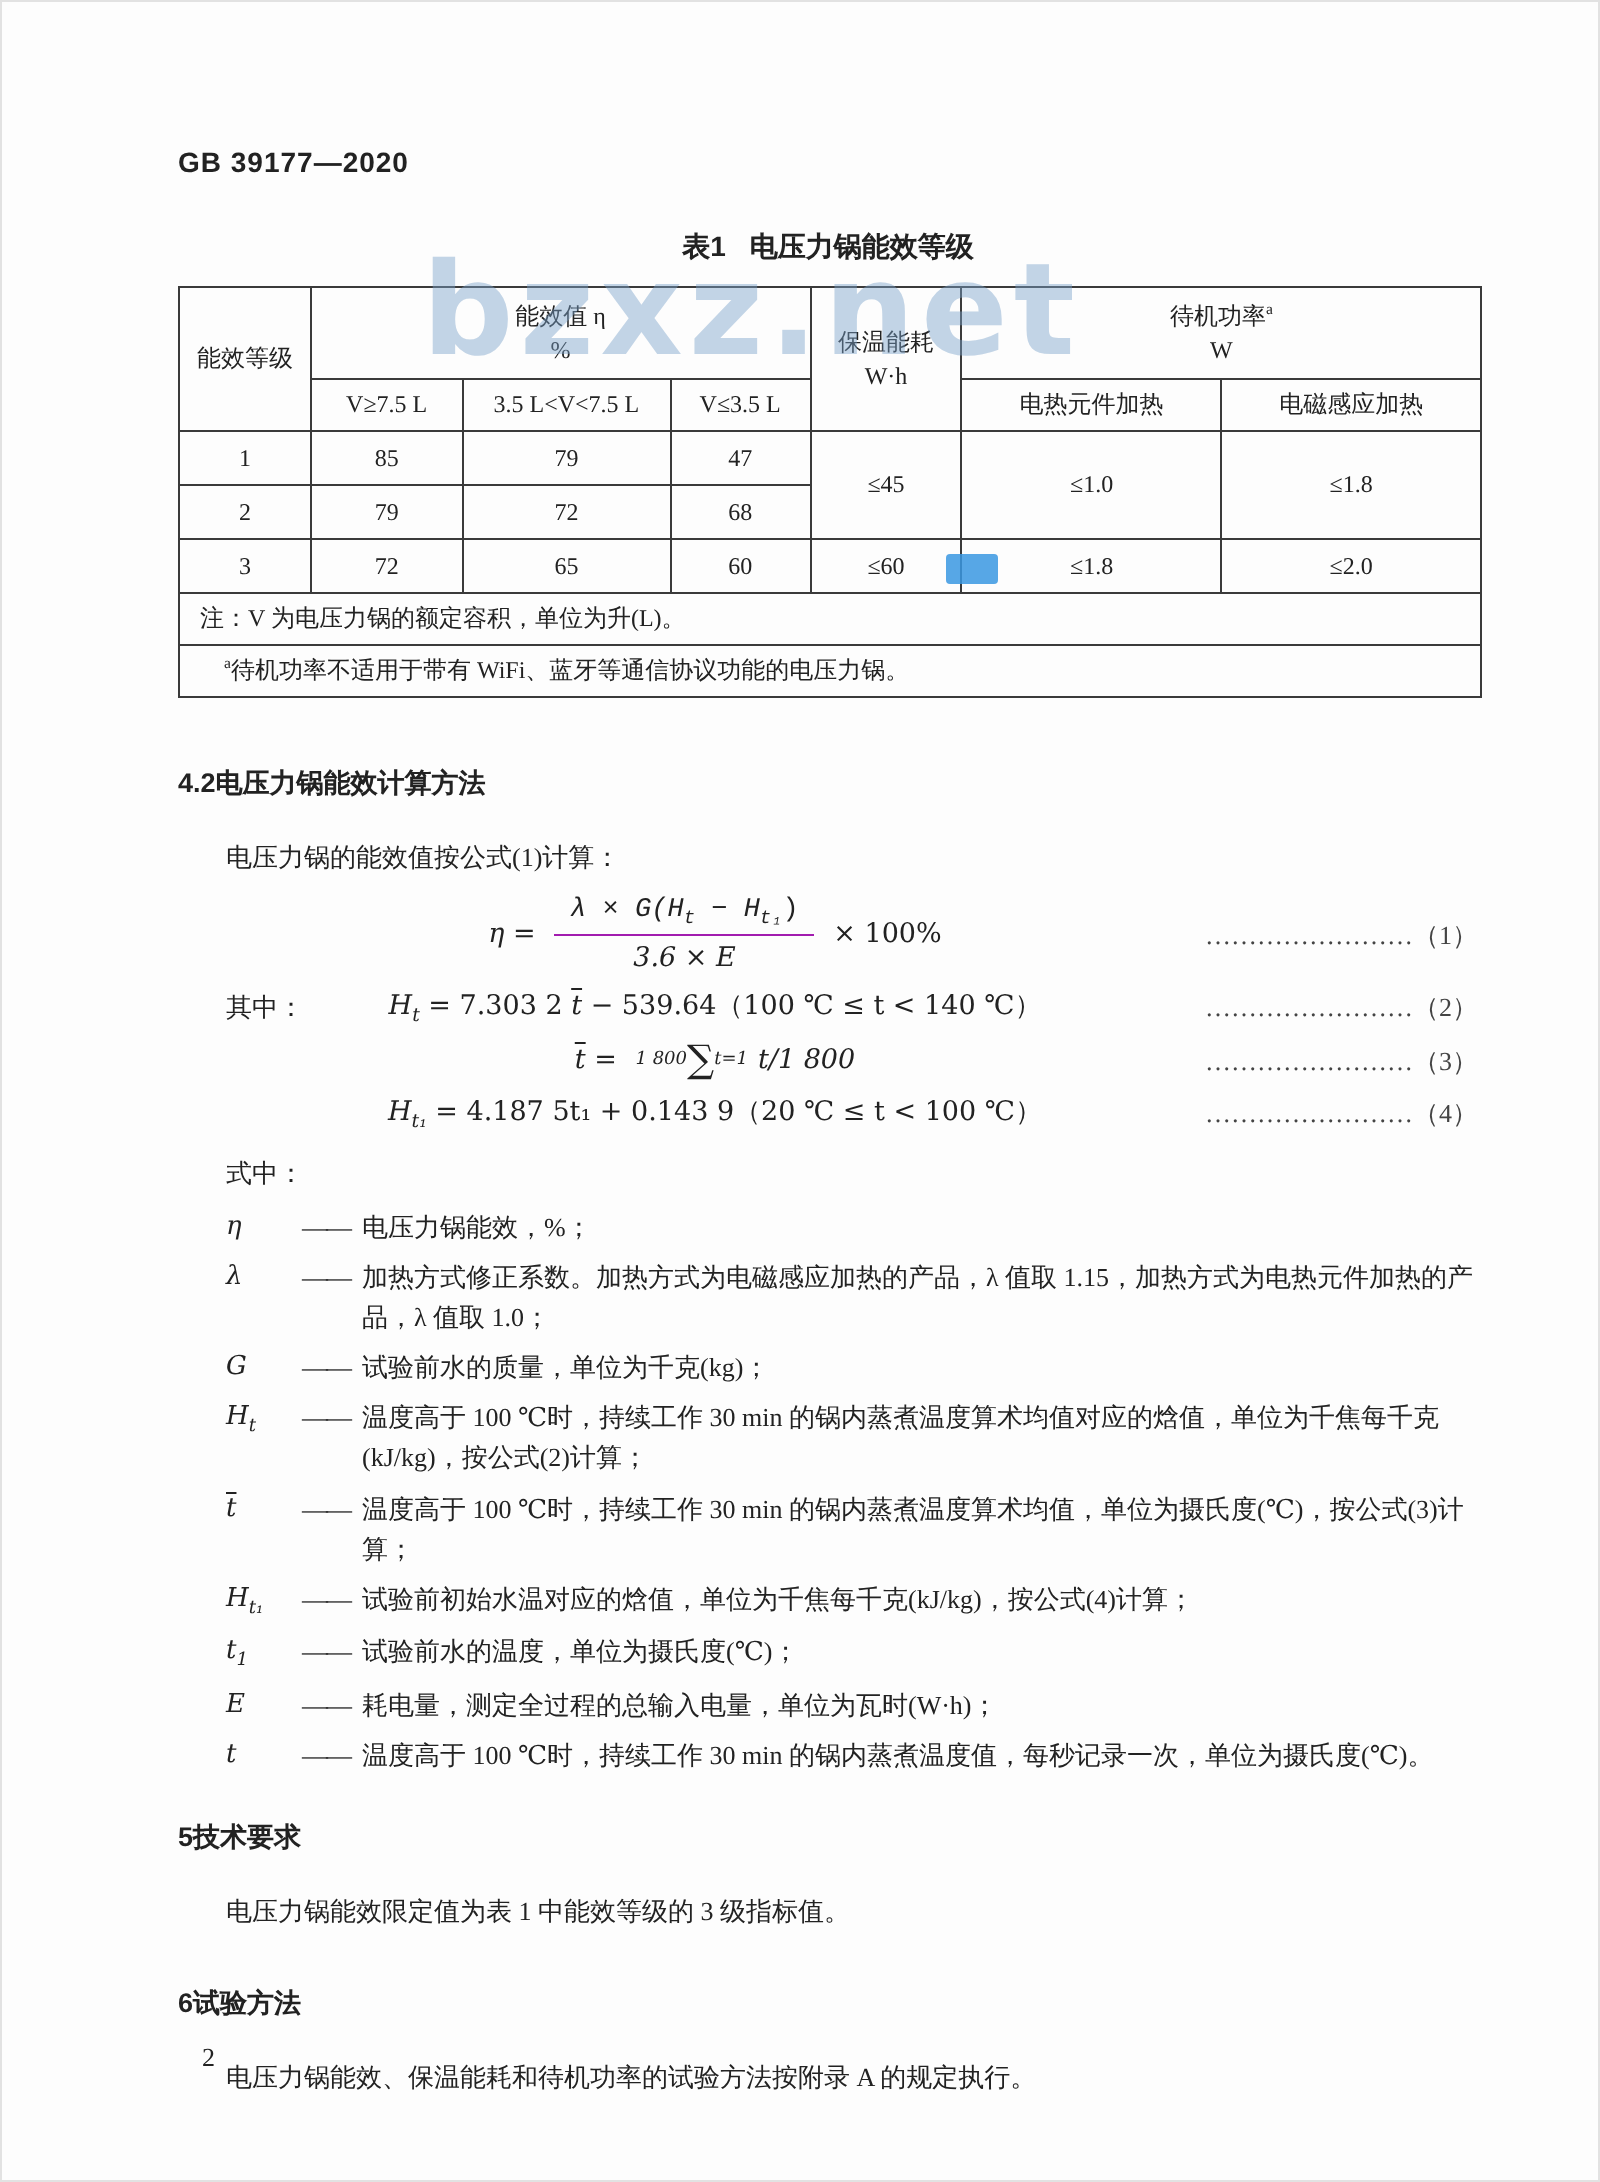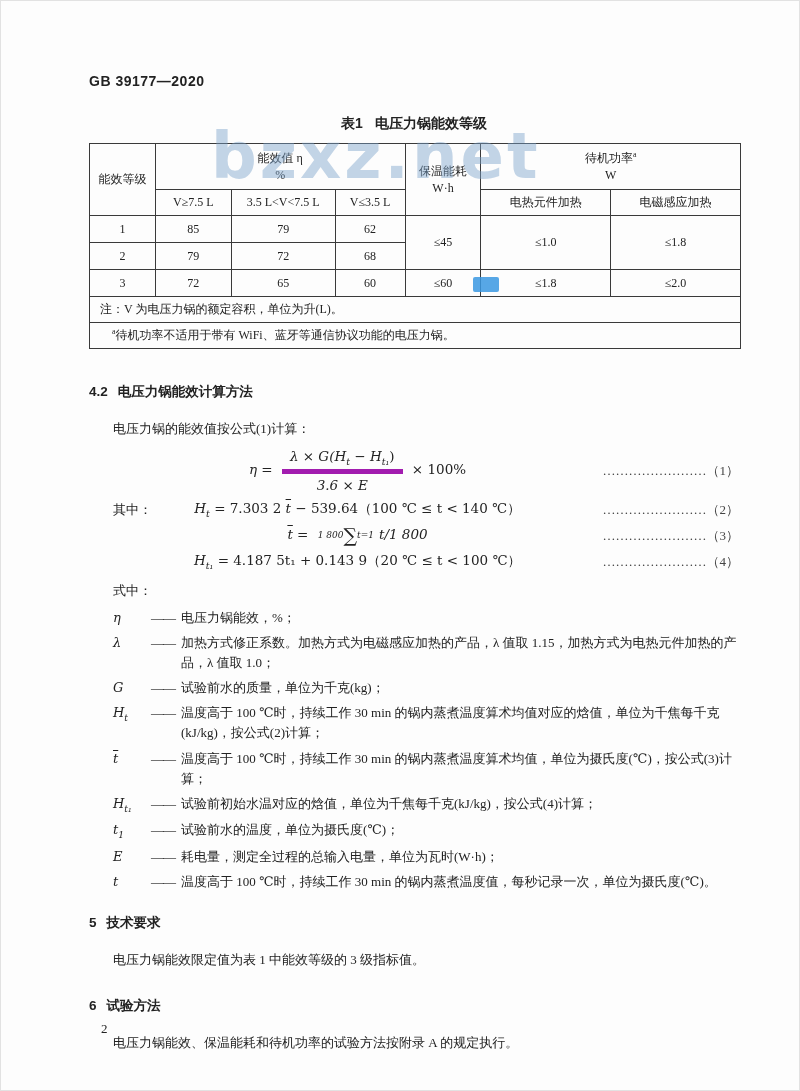--- a/index.html
+++ b/index.html
@@ -46,36 +46,36 @@
   }
   .wm-badge {
     position:absolute; left:472px; top:276px; width:26px; height:15px;
     background:rgba(58,152,226,.85); border-radius:2px; z-index:2; pointer-events:none;
   }
 
   .heading {
     margin-top:34px; font-weight:bold; font-size:13.5px;
     font-family:"Liberation Sans","DejaVu Sans",sans-serif;
   }
-  .heading .ht { margin-left:10px; }
+  .heading .ht { }
   .heading.tight { margin-top:22px; }
   .body-text { margin-top:18px; padding-left:24px; font-size:13px; line-height:1.6; }
 
   .formula-block { margin-top:8px; font-size:13px; }
   .formula-row { display:flex; align-items:center; margin:7px 0; }
   .f-left { flex:none; width:72px; padding-left:24px; font-size:13px; }
   .f-center { flex:1; text-align:center; }
   .f-right {
     flex:none; width:185px; text-align:right; white-space:nowrap;
     overflow:hidden; font-size:13px; color:#444;
   }
   .math { font-family:"DejaVu Serif","Liberation Serif",serif; font-size:13.5px; }
   .mi { font-style:italic; }
   .frac { display:inline-block; vertical-align:middle; text-align:center; margin:0 5px; }
-  .frac .num { display:block; padding:0 8px 3px; border-bottom:5px solid #a21caf; }
+  .frac .num { display:block; padding:0 8px 3px; border-bottom:1px solid #a21caf;font-family:Liberation Mono, monospace; }
   .frac .den { display:block; padding-top:3px; }
   .sigma { display:inline-flex; flex-direction:row; align-items:center; vertical-align:middle; margin:0 5px; line-height:1; }
   .sig-top, .sig-bot { font-size:9px; font-style:italic; line-height:1.1; }
   .sig-mid { font-size:19px; font-style:normal; line-height:1; }
   .ovl { text-decoration:overline; }
 
   .defs { margin-top:6px; padding-left:24px; }
   .def-item { display:flex; margin:5px 0; font-size:13px; line-height:1.55; }
   .def-sym { flex:none; width:38px; font-family:"DejaVu Serif","Liberation Serif",serif; }
   .def-dash { flex:none; margin-right:6px; letter-spacing:-1px; white-space:nowrap; }
@@ -129,21 +129,21 @@
         <th>V≤3.5 L</th>
         <th>电热元件加热</th>
         <th>电磁感应加热</th>
       </tr>
     </thead>
     <tbody>
       <tr>
         <td>1</td>
         <td>85</td>
         <td>79</td>
-        <td>62</td>
+        <td>47</td>
         <td rowspan="2">≤45</td>
         <td rowspan="2">≤1.0</td>
         <td rowspan="2">≤1.8</td>
       </tr>
       <tr>
         <td>2</td>
         <td>79</td>
         <td>72</td>
         <td>68</td>
       </tr>

